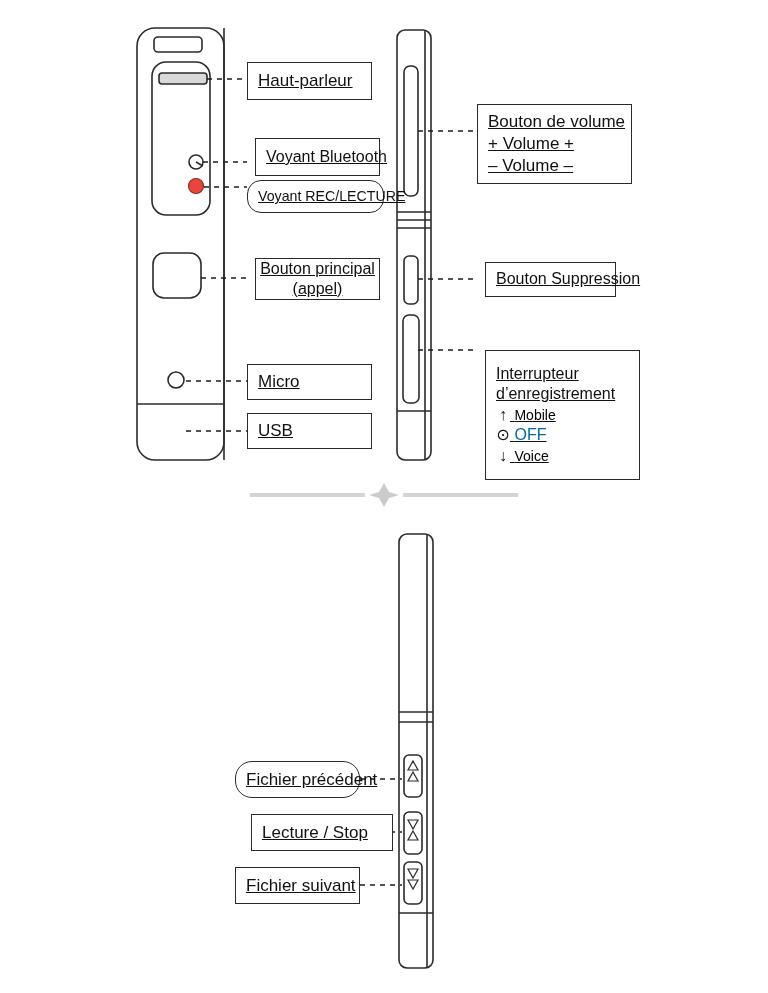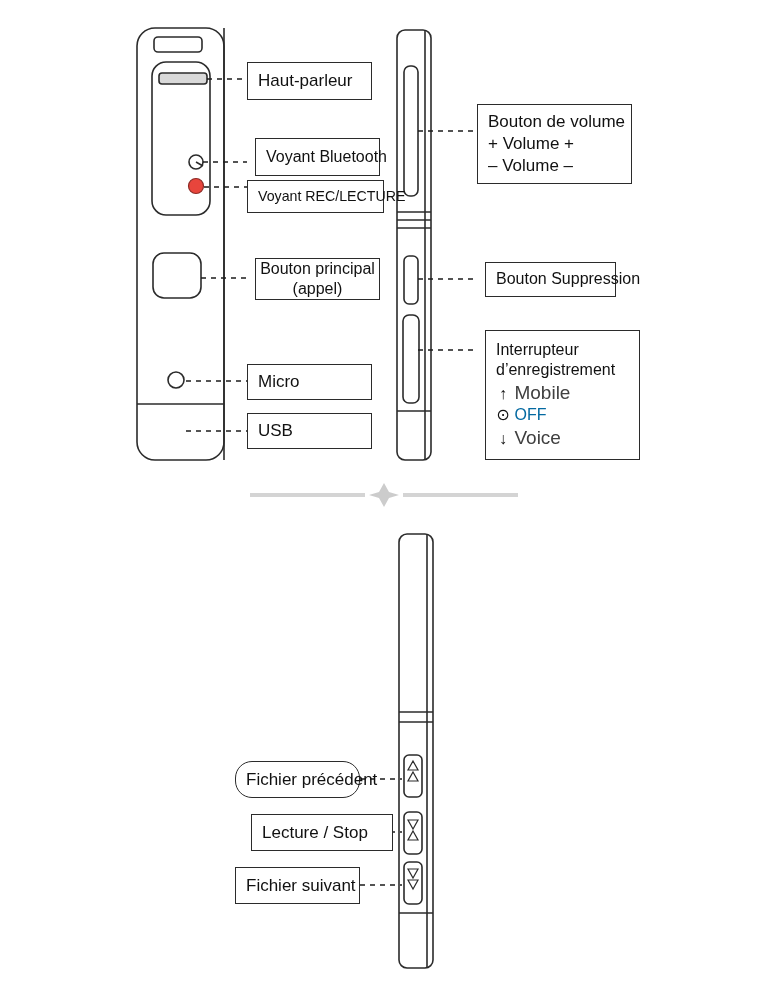--- a/index.html
+++ b/index.html
@@ -9,28 +9,28 @@
     color:#111111;
   }
   .stage{position:absolute;inset:0;}
   svg.art{position:absolute;left:0;top:0;width:768px;height:993px;}
   .lbl{
     position:absolute;box-sizing:border-box;
     border:1.4px solid #2b2b2b;background:#ffffff;
     display:flex;flex-direction:column;align-items:flex-start;justify-content:center;
     padding:0 10px;line-height:1.28;color:#111;
   }
-  .lbl .ln{display:block;white-space:nowrap;}
+  .lbl .ln{display:block;white-space:nowrap;text-decoration:underline;}
   .center{align-items:center;}
   .f17{font-size:17px;}
   .f16{font-size:16px;margin-left:8px;}
-  .f14{font-size:14.2px;}
+  .f14{font-size:14.2px;border-radius:14px;}
   .sym{font-size:16px;display:inline-block;width:14px;text-align:center;}
   .swline{display:flex;align-items:center;gap:4px;white-space:nowrap;}
-  .swtxt{font-size:19px;color:#404040;}
+  .swtxt{font-size:14px;color:#000000;}
   .swtxt.off{font-size:16px;color:#0369a1;}
 </style>
 </head>
 <body>
 
 <div class="stage">
 
   <svg class="art" viewBox="0 0 768 993">
     <g fill="none" stroke="#2b2b2b" stroke-width="1.6">
 
@@ -140,21 +140,21 @@
   <div class="lbl f17" style="left:477px;top:104px;width:155px;height:80px;">
     <span class="ln">Bouton de volume</span>
     <span class="ln">+ Volume +</span>
     <span class="ln">– Volume –</span>
   </div>
 
   <div class="lbl f16" style="left:477px;top:262px;width:131px;height:35px;">
     <span class="ln">Bouton Suppression</span>
   </div>
 
-  <div class="lbl f16" style="left:477px;top:330px;width:155px;height:130px;">
+  <div class="lbl f16" style="left:477px;top:350px;width:155px;height:130px;">
     <span class="ln">Interrupteur</span>
     <span class="ln">d’enregistrement</span>
 
     <span class="ln swline">
       <span class="sym">↑</span>
       <span class="swtxt">Mobile</span>
     </span>
 
     <span class="ln swline">
       <span class="sym">⊙</span>

